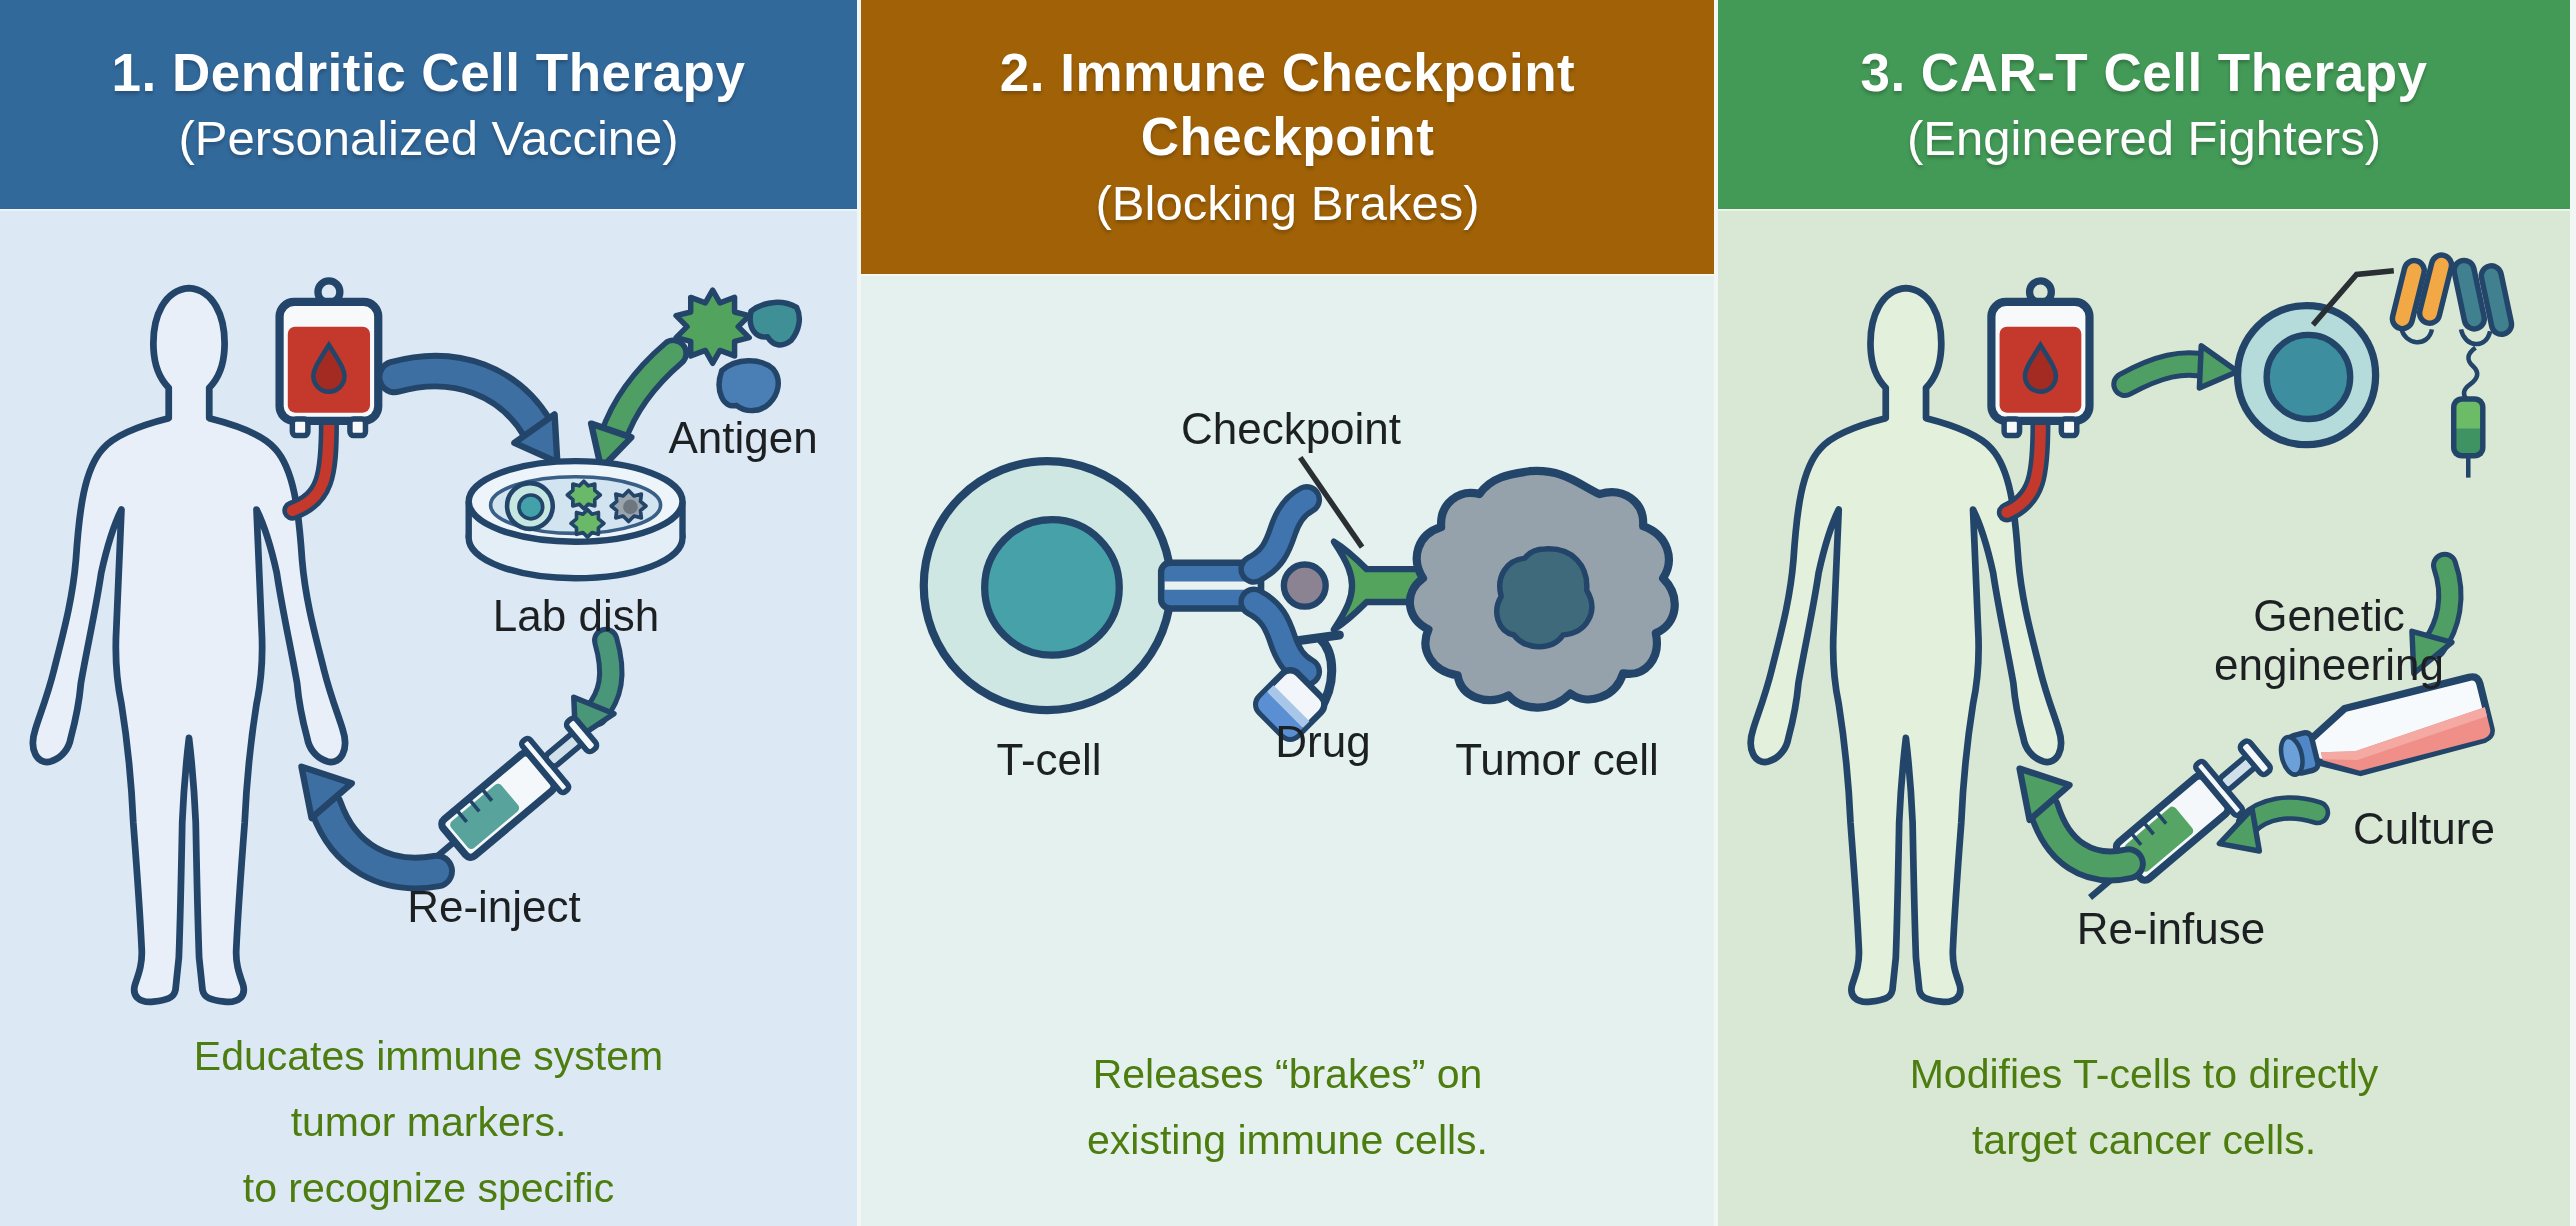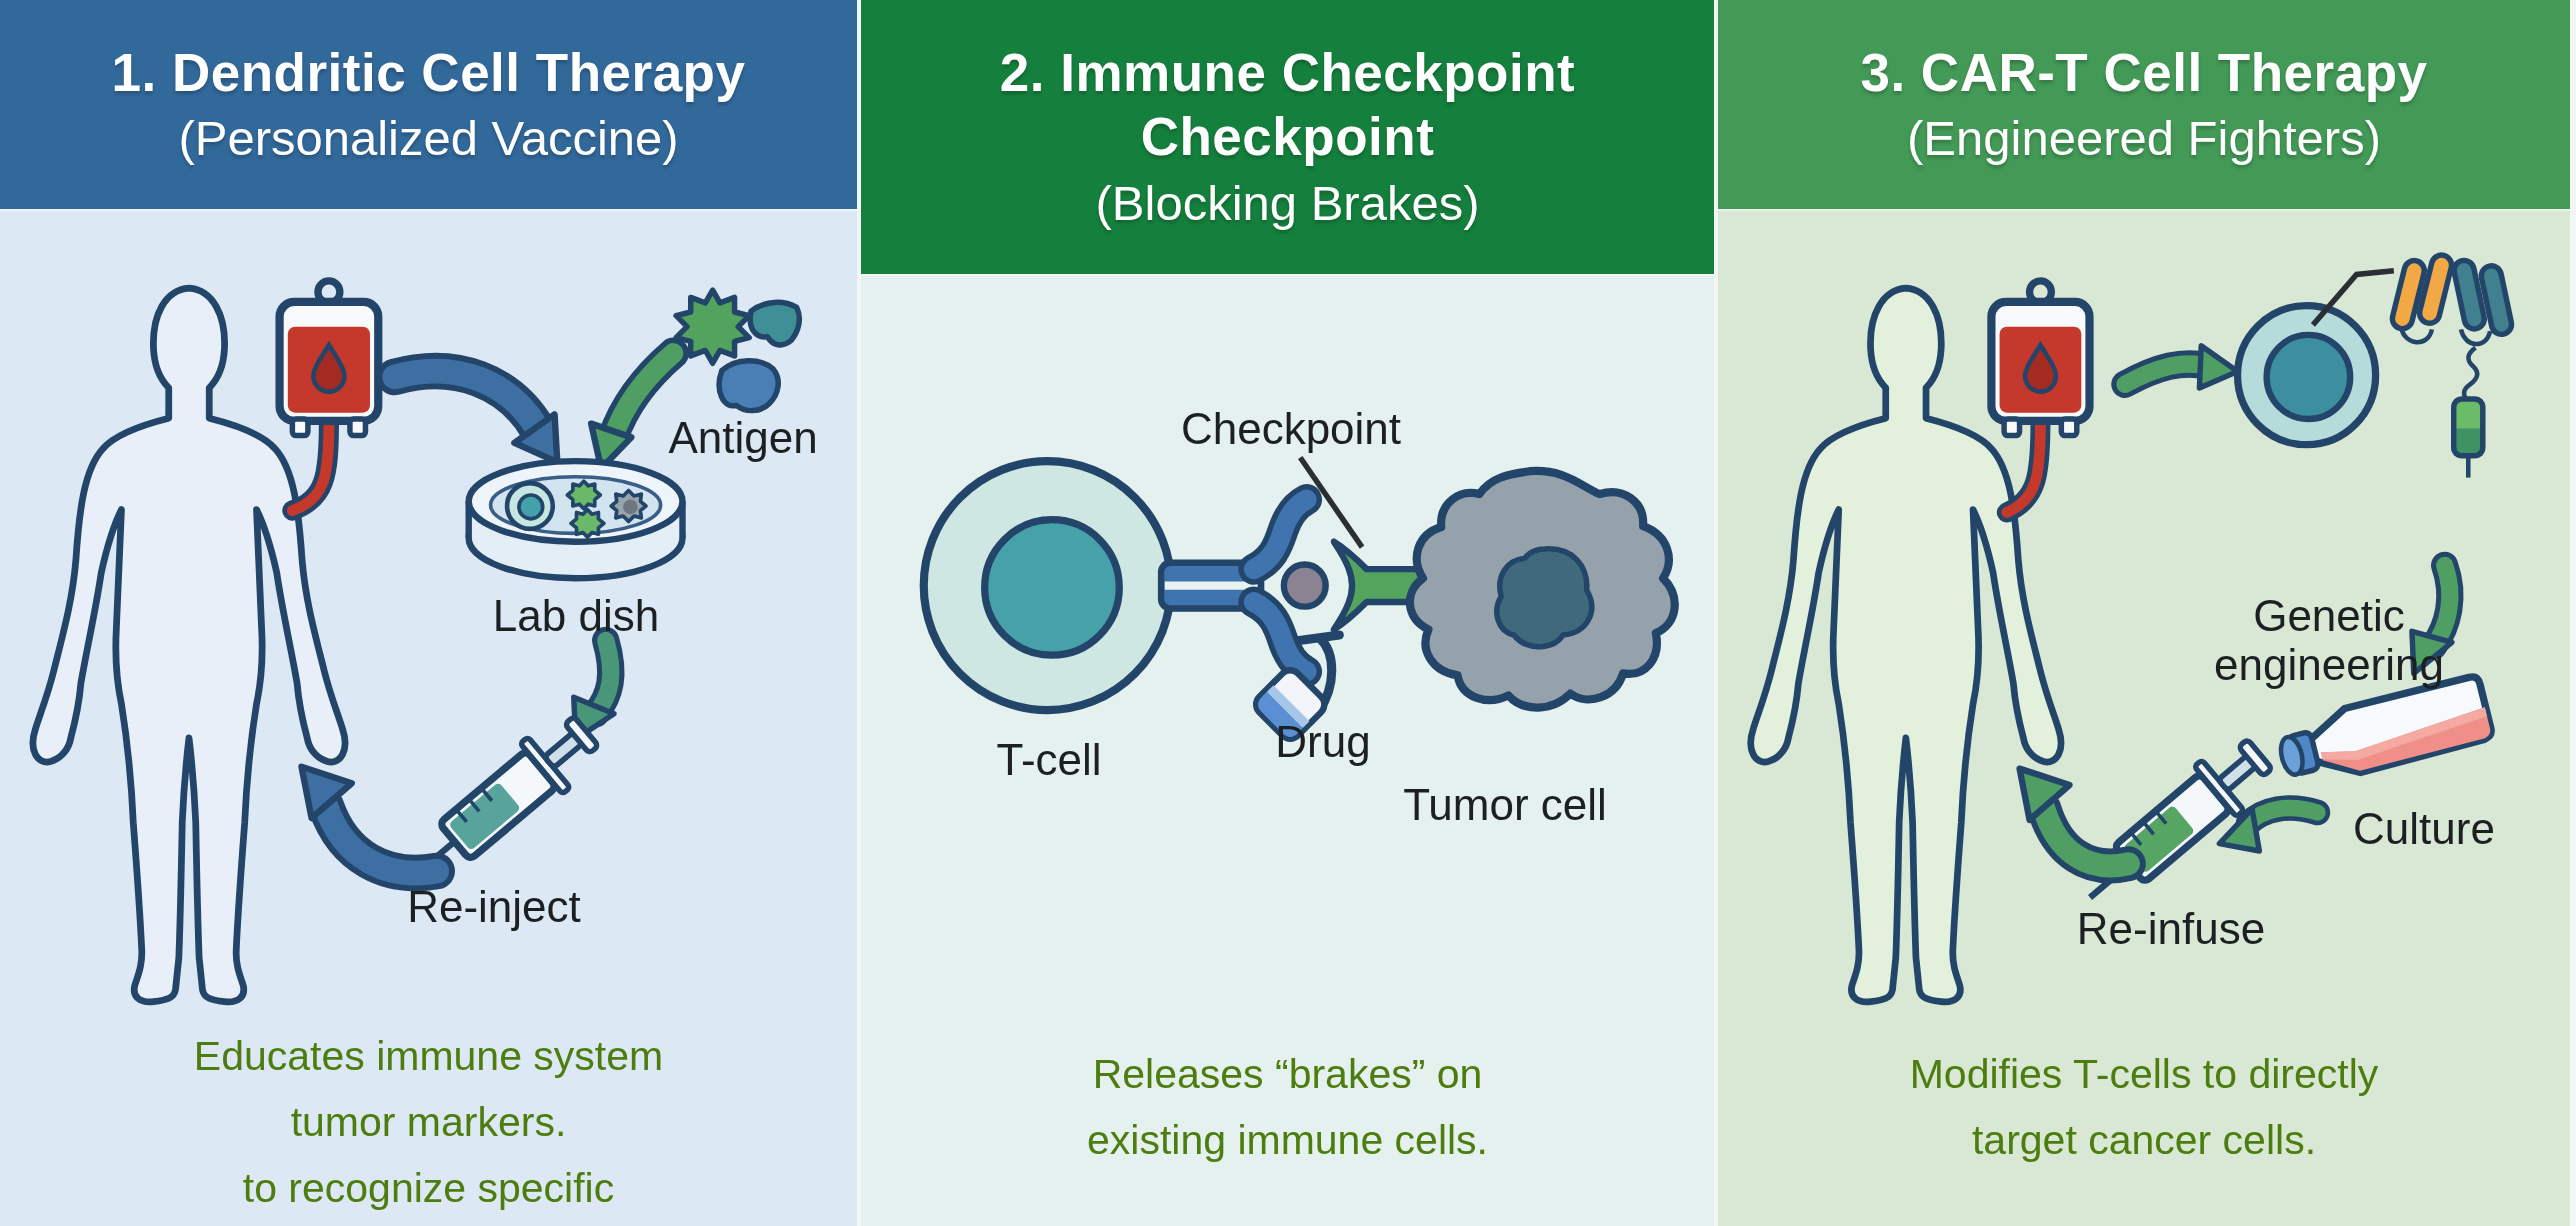--- a/index.html
+++ b/index.html
@@ -138,21 +138,21 @@
     <div class="caption">
       <div>Educates immune system</div>
       <div>tumor markers.</div>
       <div>to recognize specific</div>
     </div>
   </section>
 
   <section class="panel panel-2">
     <div class="panel-body"></div>
 
-    <header class="panel-header" style="background: #15803d;">
+    <header class="panel-header" style="background: #a16207;">
       <div class="hdr-title">2. Immune Checkpoint</div>
       <div class="hdr-title">Checkpoint</div>
       <div class="hdr-sub">(Blocking Brakes)</div>
     </header>
 
     <svg class="art" viewBox="0 0 938 1341" preserveAspectRatio="none">
 
       <g>
         <circle cx="205" cy="640" r="136" fill="#cfe7e3" stroke="#234569" stroke-width="9"></circle>
         <circle cx="210" cy="642" r="74" fill="#47a1a9" stroke="#234569" stroke-width="8"></circle>
@@ -188,21 +188,21 @@
       <g transform="translate(472,770) rotate(45)">
         <rect x="-30" y="-30" width="60" height="60" rx="12" fill="#f2f6fa" stroke="#234569" stroke-width="7"></rect>
         <path d="M-28,8 L28,8 L28,16 Q28,28 16,28 L-16,28 Q-28,28 -28,16 Z" fill="#5b8fd4"></path>
         <path d="M-28,-2 L28,-2 L28,8 L-28,8 Z" fill="#a8c6e8"></path>
       </g>
     </svg>
 
     <span class="lbl" style="left:430px;top:428px;">Checkpoint</span>
     <span class="lbl" style="left:188px;top:759px;">T-cell</span>
     <span class="lbl" style="left:462px;top:741px;">Drug</span>
-    <span class="lbl" style="left:644px;top:759px;margin-top:45px;">Tumor cell</span>
+    <span class="lbl" style="left:696px;top:759px;">Tumor cell</span>
 
     <div class="caption">
       <div>Releases “brakes” on</div>
       <div>existing immune cells.</div>
     </div>
   </section>
 
   <section class="panel panel-3">
     <div class="panel-body"></div>
 

